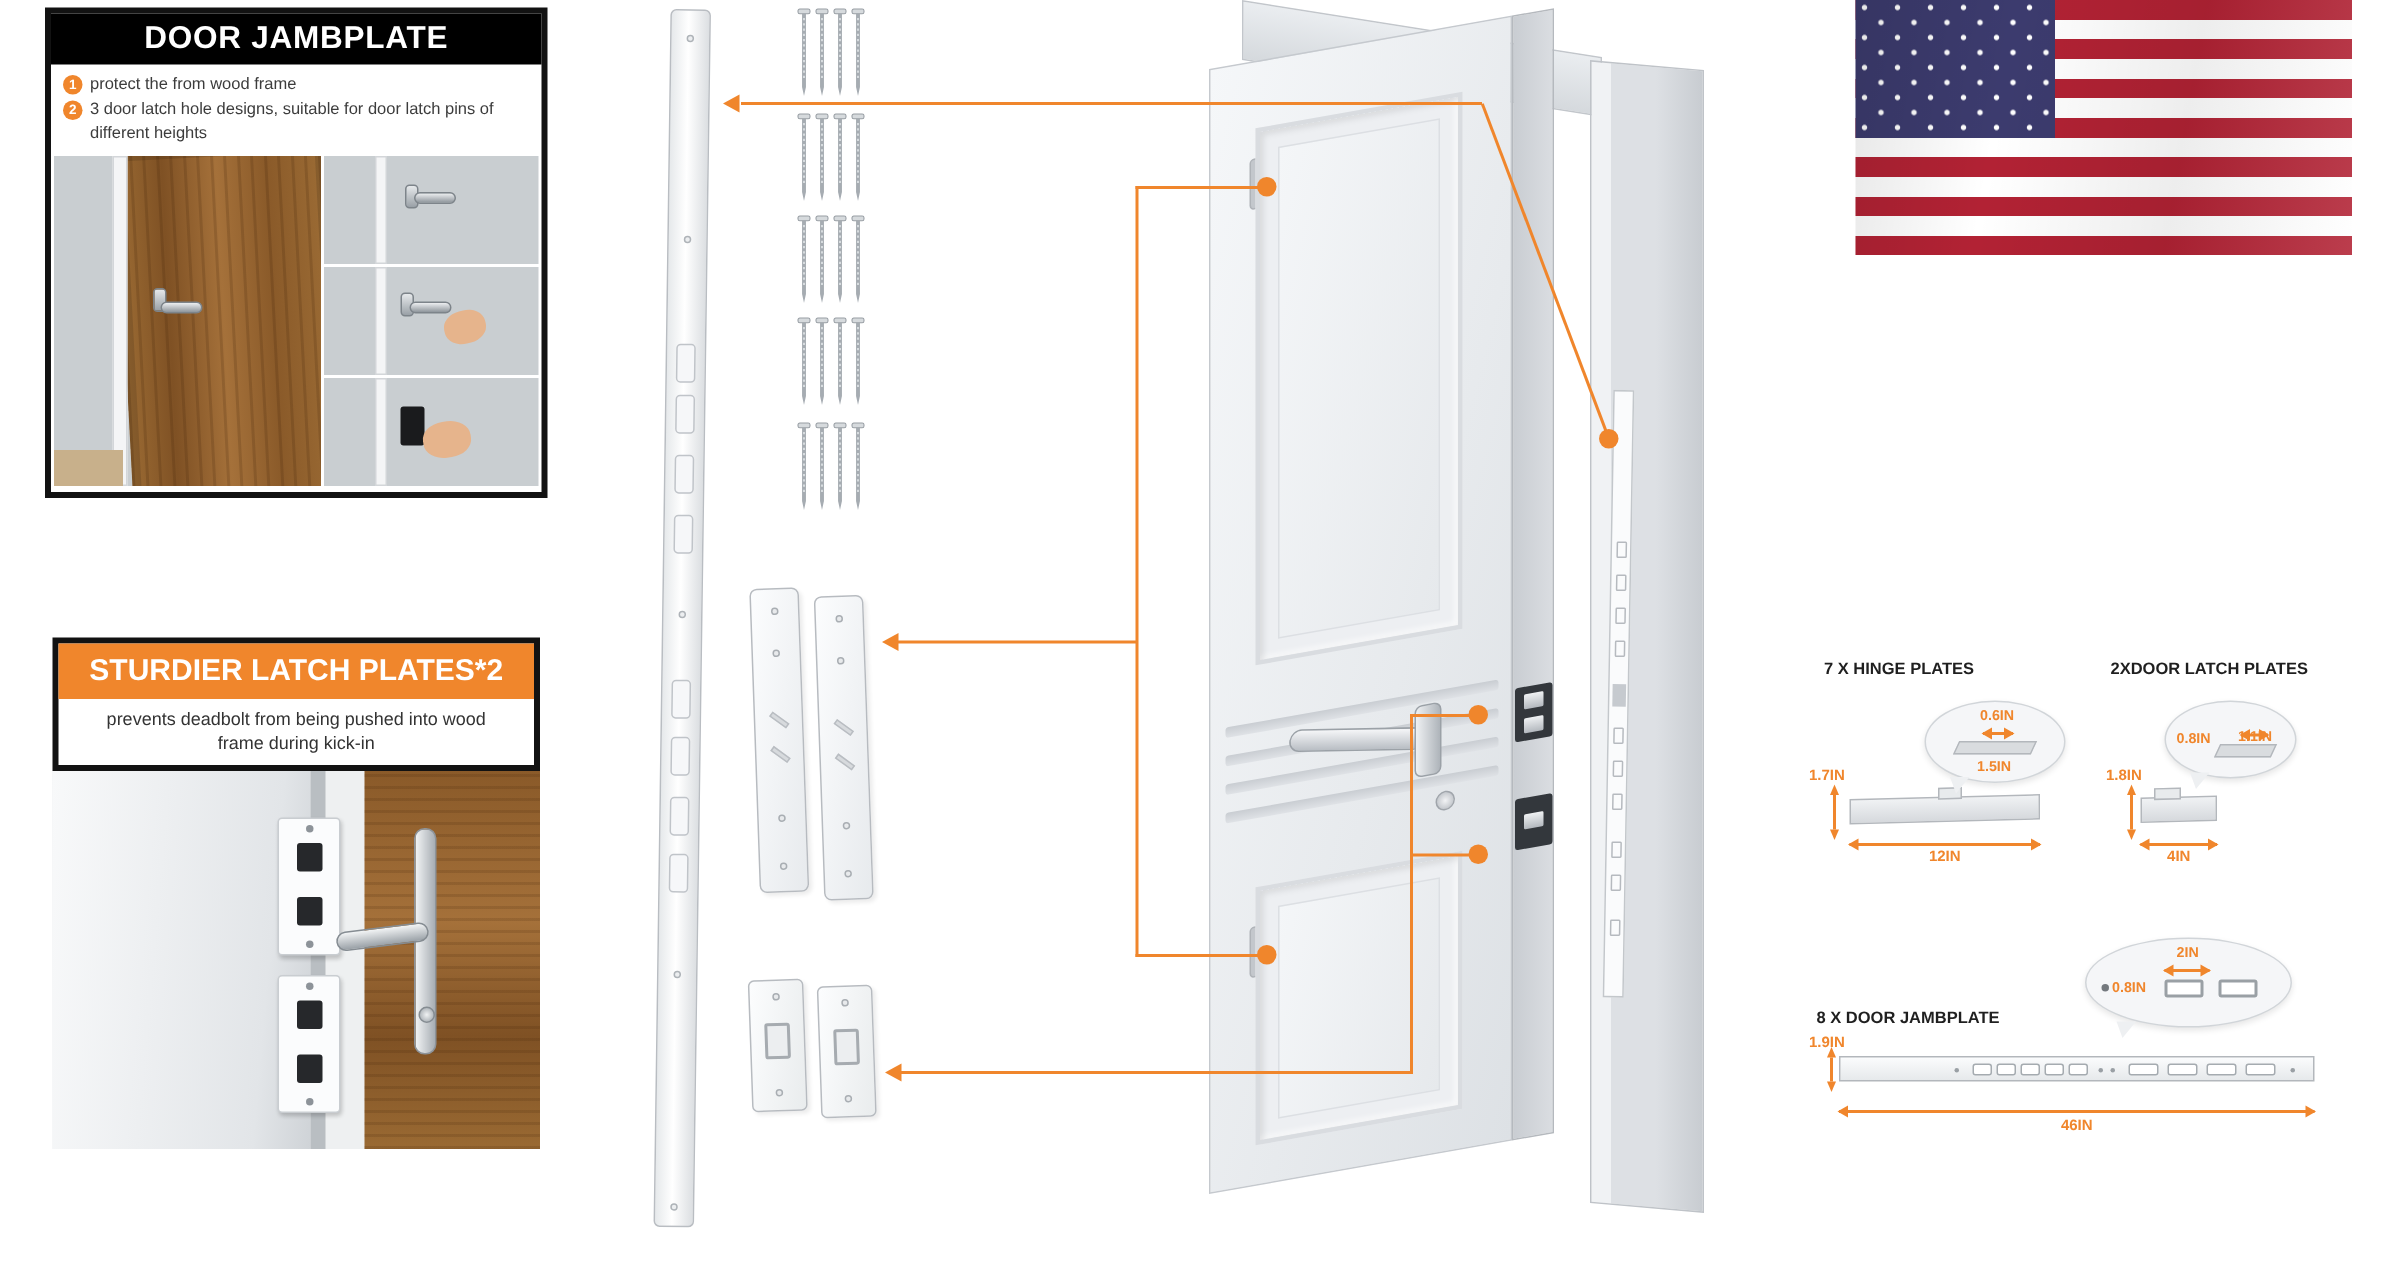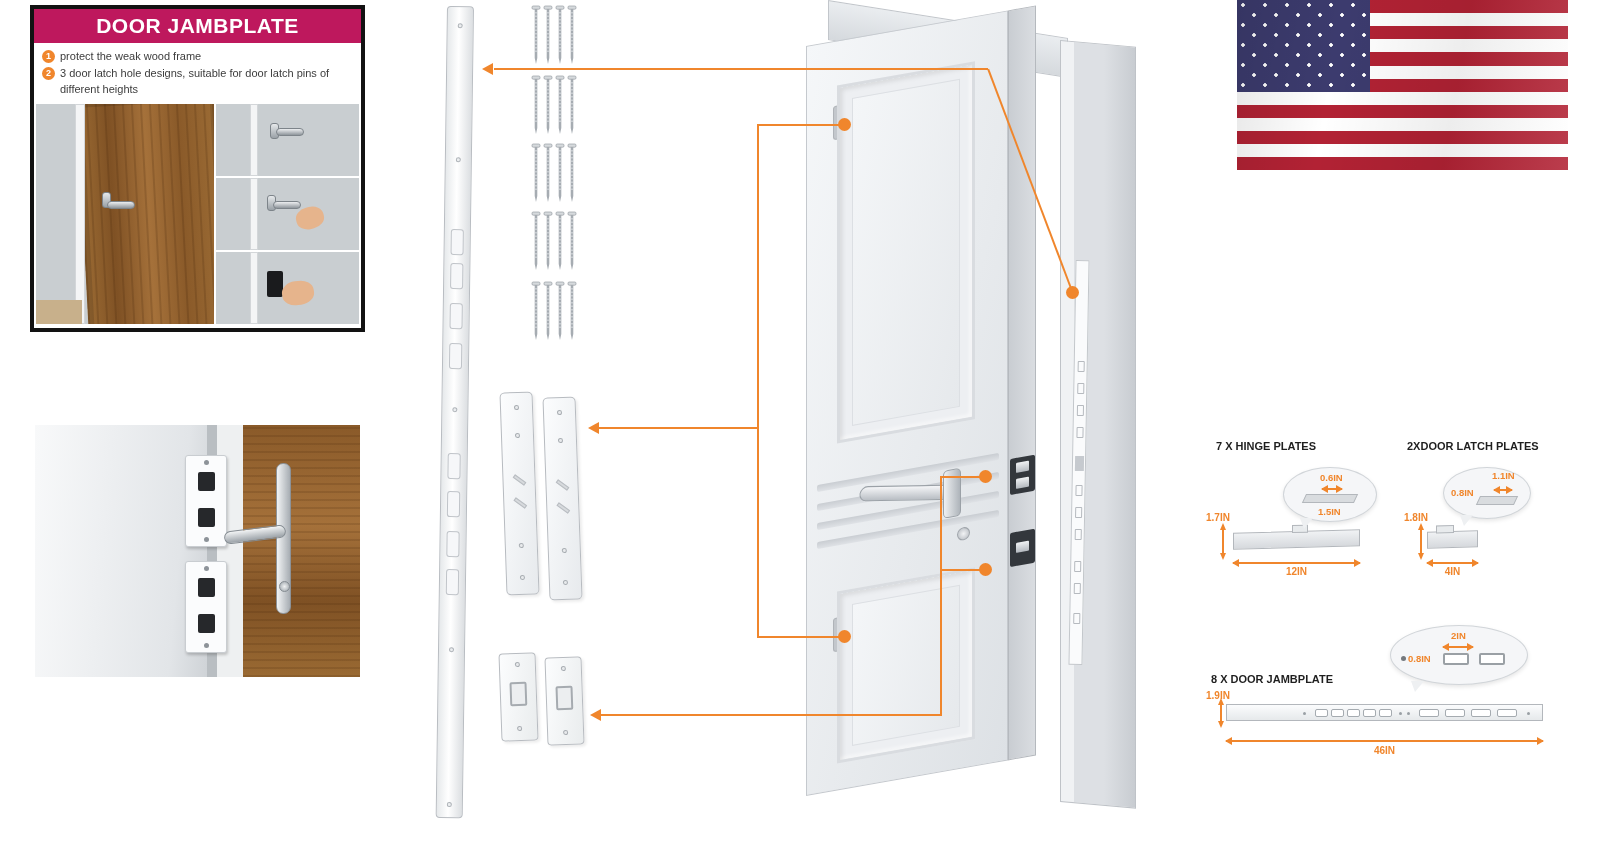--- a/index.html
+++ b/index.html
@@ -10,21 +10,21 @@
   .wood { background:
       repeating-linear-gradient(90deg, rgba(60,30,5,.18) 0 2px, rgba(255,255,255,0) 2px 9px),
       linear-gradient(90deg,#9a6a33,#7f5124 22%,#a5713a 48%,#8a5a29 72%,#9c6c35); }
   .woodv { background:
       repeating-linear-gradient(0deg, rgba(60,30,5,.15) 0 2px, rgba(255,255,255,0) 2px 8px),
       linear-gradient(0deg,#9a6a33,#7f5124 30%,#a5713a 60%,#8a5a29); }
 
   
   .panel1 { position:absolute; left:30px; top:5px; width:335px; height:327px;
             background:#fff; border:4px solid #121212; }
-  .p1-hdr { height:34px; background:#be185d; color:#fff; font-weight:bold; font-size:21px;
+  .p1-hdr { height:34px; background:#000000; color:#fff; font-weight:bold; font-size:21px;
             display:flex; align-items:center; justify-content:center; letter-spacing:.5px; }
   .p1-bullets { padding:6px 8px 5px 8px; font-size:11px; color:#3c3c3c; line-height:1.45; }
   .bline { display:flex; align-items:flex-start; margin-bottom:1px; }
   .bnum { flex:0 0 13px; width:13px; height:13px; border-radius:50%; background:#F0862C; color:#fff;
           font-size:9px; font-weight:bold; text-align:center; line-height:13px; margin:1px 5px 0 0; }
   .p1-photos { display:flex; gap:2px; padding:0 2px 2px 2px; height:222px; }
   .photo { position:relative; overflow:hidden; background:#c9ced1; }
   .photoA { flex:0 0 178px; }
   .pcol { display:flex; flex-direction:column; gap:2px; flex:1; }
   .pcol .photo { flex:1; }
@@ -182,21 +182,21 @@
 </head>
 <body>
 
 <div id="canvas">
 
   <section class="panel1">
     <div class="p1-hdr">DOOR JAMBPLATE</div>
     <div class="p1-bullets">
       <div class="bline">
         <span class="bnum">1</span>
-        <span>protect the weak wood frame</span>
+        <span>protect the from wood frame</span>
       </div>
       <div class="bline">
         <span class="bnum">2</span>
         <span>3 door latch hole designs, suitable for door latch pins of different heights</span>
       </div>
     </div>
     <div class="p1-photos">
       <div class="photo photoA">
         <div class="pa-door wood"></div>
         <div class="pa-strip"></div>
@@ -219,20 +219,24 @@
         <div class="photo wood">
           <div class="pb-strip"></div>
           <div class="black-part" style="left:36%;top:26%;width:16px;height:26px;"></div>
           <div class="hand" style="left:46%;top:40%;width:32px;height:24px;transform:rotate(-8deg);"></div>
         </div>
       </div>
     </div>
   </section>
 
   <section class="panel2">
+    <div class="p2-hdrbox">
+      <div class="p2-hdr">STURDIER LATCH PLATES*2</div>
+      <div class="p2-sub">prevents deadbolt from being pushed into wood frame during kick-in</div>
+    </div>
     <div class="p2-photo">
       <div class="p2-doorslab"></div>
       <div class="p2-gap"></div>
       <div class="p2-wood woodv"></div>
       <div class="latchplate-photo" style="top:12%;">
         <div class="lscrew" style="top:4px;"></div>
         <div class="lslot" style="top:16px;"></div>
         <div class="lslot" style="top:52px;"></div>
         <div class="lscrew" style="bottom:4px;"></div>
       </div>
@@ -404,21 +408,21 @@
   <div class="dim-label" style="left:1206px;top:512px;">1.7IN</div>
   <div class="dim-v" style="left:1222px;top:530px;height:23px;"></div>
   <div class="plate-draw" style="left:1233px;top:531px;width:127px;height:17px;">
     <div class="plate-tab" style="left:58px;"></div>
   </div>
   <div class="dim-h" style="left:1233px;top:562px;width:127px;"></div>
   <div class="dim-label" style="left:1233px;top:566px;width:127px;text-align:center;">12IN</div>
 
   <div class="spec-label" style="left:1407px;top:440px;">2XDOOR LATCH PLATES</div>
   <div class="ellipse" style="left:1443px;top:467px;width:88px;height:52px;">
-    <div class="etext" style="left:48px;top:2px;">1.1IN</div>
+    <div class="etext" style="left:48px;top:18px;">1.1IN</div>
     <div class="dim-h" style="left:50px;top:21px;width:18px;"></div>
     <div class="etext" style="left:7px;top:19px;">0.8IN</div>
     <div class="ezoom" style="left:34px;top:28px;width:38px;height:9px;"></div>
     <div class="etail"></div>
   </div>
   <div class="dim-label" style="left:1404px;top:512px;">1.8IN</div>
   <div class="dim-v" style="left:1420px;top:530px;height:23px;"></div>
   <div class="plate-draw" style="left:1427px;top:531px;width:51px;height:17px;">
     <div class="plate-tab" style="left:8px;width:18px;"></div>
   </div>

